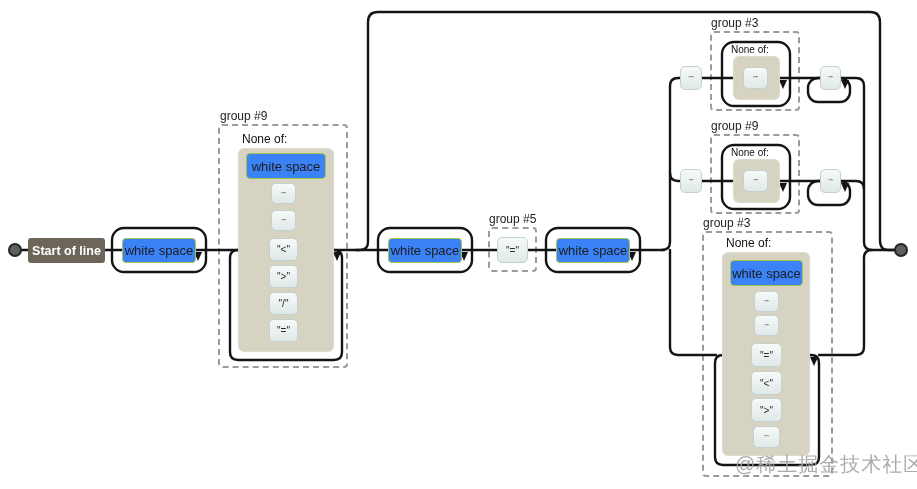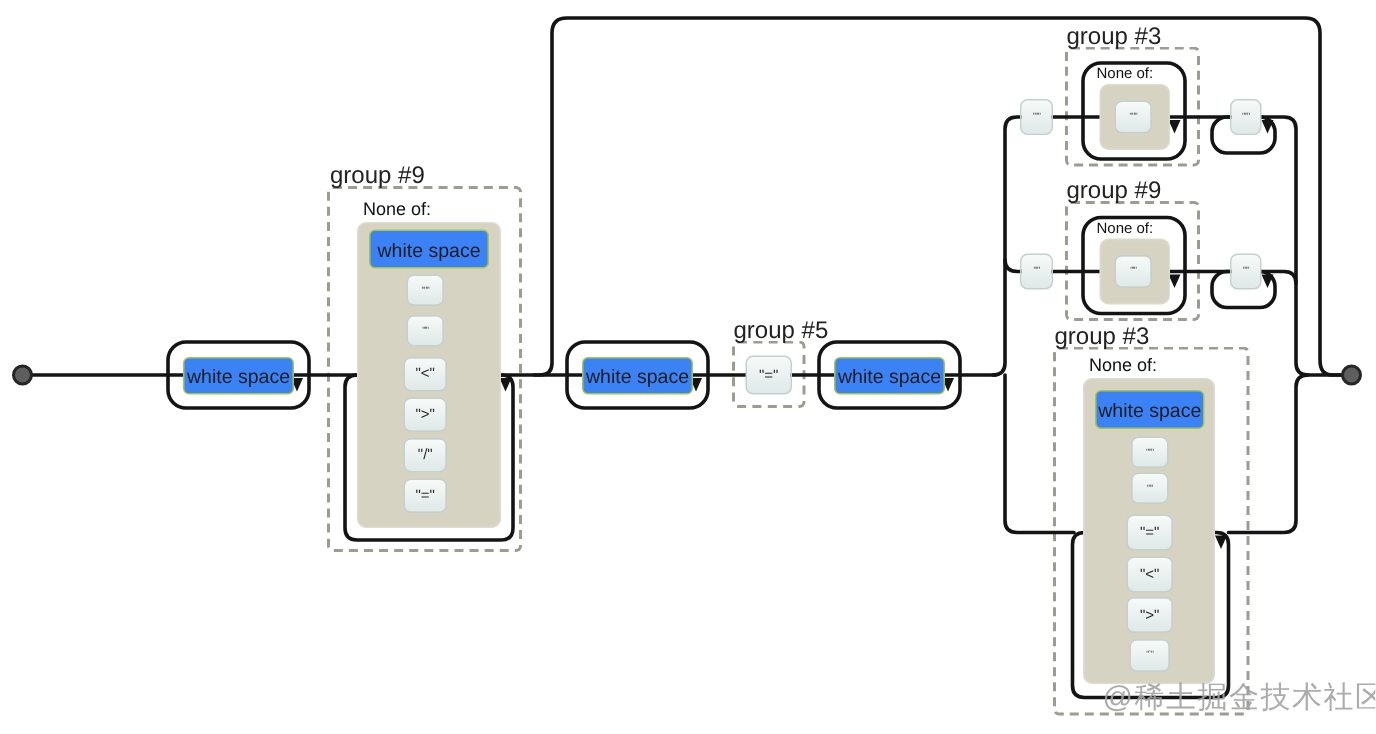--- a/index.html
+++ b/index.html
@@ -1,21 +1,21 @@
 <!DOCTYPE html>
 <html><head>
 <meta charset="utf-8">
 <style>
   html,body{margin:0;padding:0;background:#fff;}
   #canvas{position:relative;width:917px;height:489px;background:#ffffff;overflow:hidden;
           font-family:"Liberation Sans", sans-serif;}
   .abs{position:absolute;box-sizing:border-box;}
   
   .grp{border:2px dashed #9d9b92;border-radius:4px;z-index:1;}
-  .grp-label{position:absolute;font-size:16px;color:#222;white-space:nowrap;z-index:1;}
+  .grp-label{position:absolute;font-size:12px;color:#222;white-space:nowrap;z-index:1;}
   
   #rails{position:absolute;left:0;top:0;z-index:2;}
   
   .charset{background:#d6d3c3;border-radius:6px;z-index:3;box-shadow:inset 0 0 2px rgba(255,255,255,.6);}
   .noneof{position:absolute;font-size:12px;color:#111;white-space:nowrap;z-index:3;}
   .noneof.small{font-size:10px;}
   .esc{background:#3b82f6;border:1px solid #a5c546;border-radius:4px;color:#1c1c1c;
        display:flex;align-items:center;justify-content:center;font-size:13px;z-index:4;white-space:nowrap;}
   .anchor{background:#6b6659;border-radius:3px;color:#ffffff;font-weight:bold;font-size:12.5px;
           display:flex;align-items:center;justify-content:center;z-index:4;white-space:nowrap;}
@@ -85,20 +85,21 @@
       <polygon points="841,80 849,80 845,89"></polygon>
       <polygon points="779,183 787,183 783,192"></polygon>
       <polygon points="841,183 849,183 845,192"></polygon>
       <polygon points="810,357 818,357 814,366"></polygon>
     </g>
 
     <circle cx="15" cy="250" r="6" fill="#5e5e5e" stroke="#262626" stroke-width="2"></circle>
     <circle cx="901" cy="250" r="6" fill="#5e5e5e" stroke="#262626" stroke-width="2"></circle>
   </svg>
 
+  <div class="abs anchor" style="left:28px;top:238px;width:77px;height:25px;">Start of line</div>
 
   <div class="abs esc" style="left:122px;top:238px;width:74px;height:25px;">white space</div>
   <div class="abs esc" style="left:388px;top:238px;width:74px;height:25px;">white space</div>
   <div class="abs esc" style="left:556px;top:238px;width:74px;height:25px;">white space</div>
 
   <div class="noneof" style="left:242px;top:132px;">None of:</div>
   <div class="abs charset" style="left:238px;top:148px;width:96px;height:204px;"></div>
   <div class="abs esc" style="left:246px;top:153px;width:80px;height:26px;">white space</div>
   <div class="abs lit tiny" style="left:271px;top:183px;width:25px;height:21px;">"""</div>
   <div class="abs lit tiny" style="left:271px;top:210px;width:25px;height:21px;">"'"</div>

